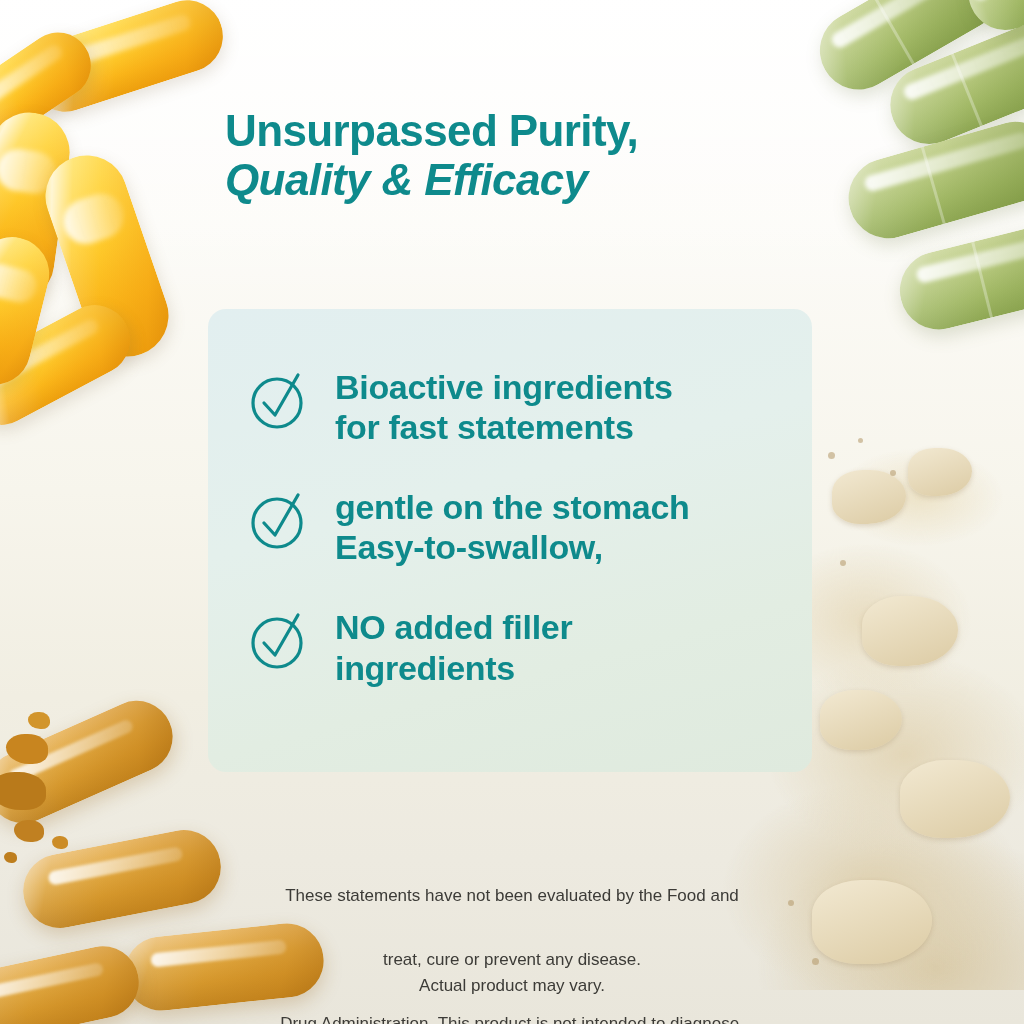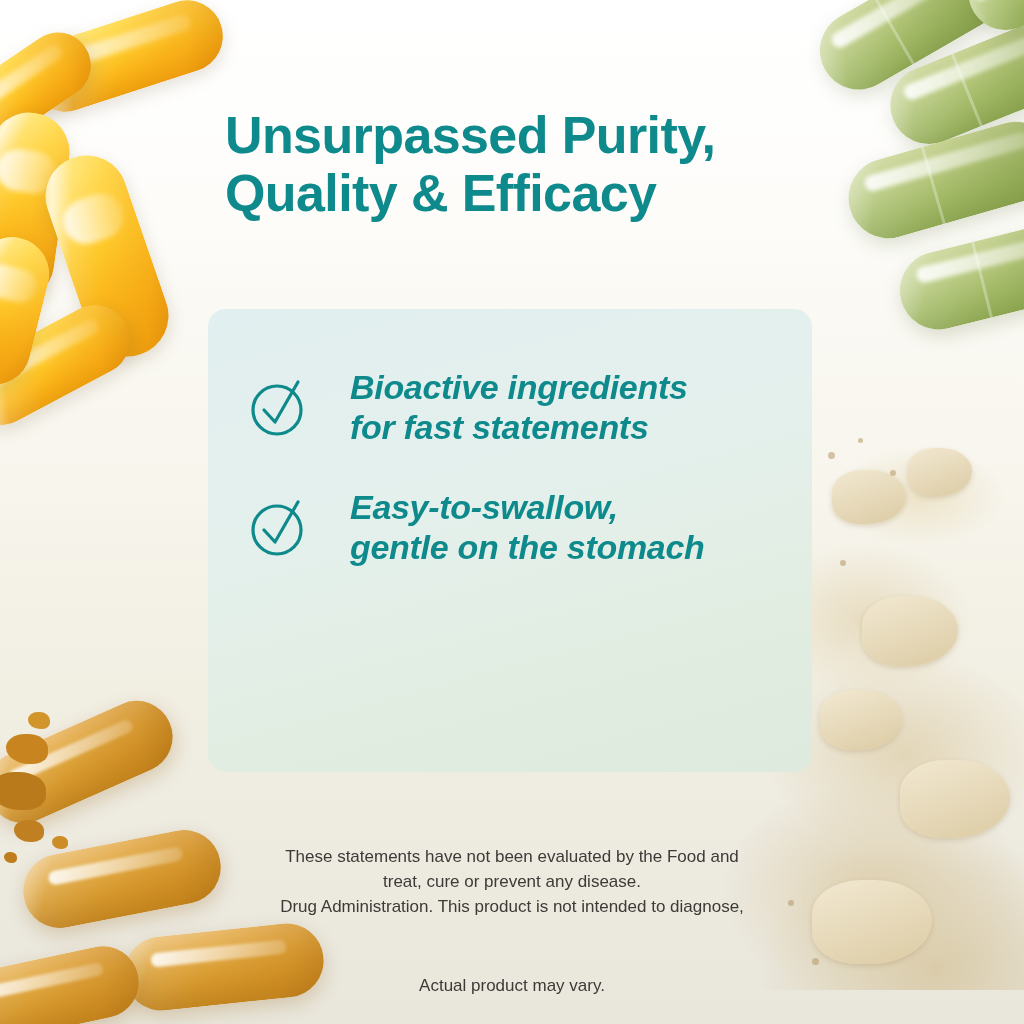--- a/index.html
+++ b/index.html
@@ -122,43 +122,42 @@
     background:linear-gradient(160deg,#F2E9D2,#DCCBA4);
     box-shadow:0 2px 5px rgba(150,125,80,.25);
   }
 
   
   .headline{
     position:absolute;
     left:225px; top:106px;
     width:600px;
     color:#0E8A8C;
-    font-size:52px;
+    font-size:44px;
     font-weight:bold;
     line-height:1.12;
     letter-spacing:-.6px;
   }
-  .headline .l2{ display:block; }
+  .headline .l2{ display:block;font-style:italic; }
 
   
   .card{
     position:absolute;
     left:208px; top:309px;
     width:604px; height:463px;
     border-radius:18px;
     background:linear-gradient(165deg,#E2EFF0 0%, #E4F0EC 40%, #E2EDE2 72%, #DFEADE 100%);
     padding:56px 0 0 38px;
   }
 
   .benefit{
     display:flex;
-    align-items:center;
-    gap:38px;
+    align-items:flex-start;
+    gap:23px;
     margin-bottom:38px;
-    font-style:italic;
   }
   .benefit:last-child{ margin-bottom:0; }
 
   .check-icon{
     flex:0 0 auto;
     width:66px; height:66px;
     margin-top:2px;
   }
   .check-icon svg{ display:block; overflow:visible; }
 
@@ -175,21 +174,21 @@
   
   .disclaimer{
     position:absolute;
     left:206px; top:845px;
     width:612px;
     text-align:center;
     color:#3C3B37;
     font-size:17px;
     line-height:1.46;
   }
-  .disclaimer .ln{ display:block; }
+  .disclaimer .ln{ display:block;margin-top:39px; }
   .vary{
     position:absolute;
     left:206px; top:976px;
     width:612px;
     text-align:center;
     color:#3C3B37;
     font-size:17px;
   }
 </style>
 </head>
@@ -260,25 +259,37 @@
     </div>
 
     <div class="benefit">
       <span class="check-icon">
         <svg width="66" height="66" viewBox="0 0 66 66" fill="none" stroke="#0E8A8C" stroke-width="3.2" stroke-linecap="round" stroke-linejoin="round">
           <circle cx="31" cy="36" r="24"></circle>
           <path d="M18 36 L29 48 L52 8"></path>
         </svg>
       </span>
       <span class="benefit-text">
+        <span class="ln">gentle on the stomach</span>
         <span class="ln">Easy-to-swallow,</span>
-        <span class="ln">gentle on the stomach</span>
       </span>
     </div>
 
+    <div class="benefit">
+      <span class="check-icon">
+        <svg width="66" height="66" viewBox="0 0 66 66" fill="none" stroke="#0E8A8C" stroke-width="3.2" stroke-linecap="round" stroke-linejoin="round">
+          <circle cx="31" cy="36" r="24"></circle>
+          <path d="M18 36 L29 48 L52 8"></path>
+        </svg>
+      </span>
+      <span class="benefit-text">
+        <span class="ln">NO added filler</span>
+        <span class="ln">ingredients</span>
+      </span>
+    </div>
 
   </div>
 
   <p class="disclaimer">
     <span class="ln">These statements have not been evaluated by the Food and</span>
     <span class="ln">treat, cure or prevent any disease.</span>
     <span class="ln">Drug Administration. This product is not intended to diagnose,</span>
   </p>
 
   <p class="vary">Actual product may vary.</p>

